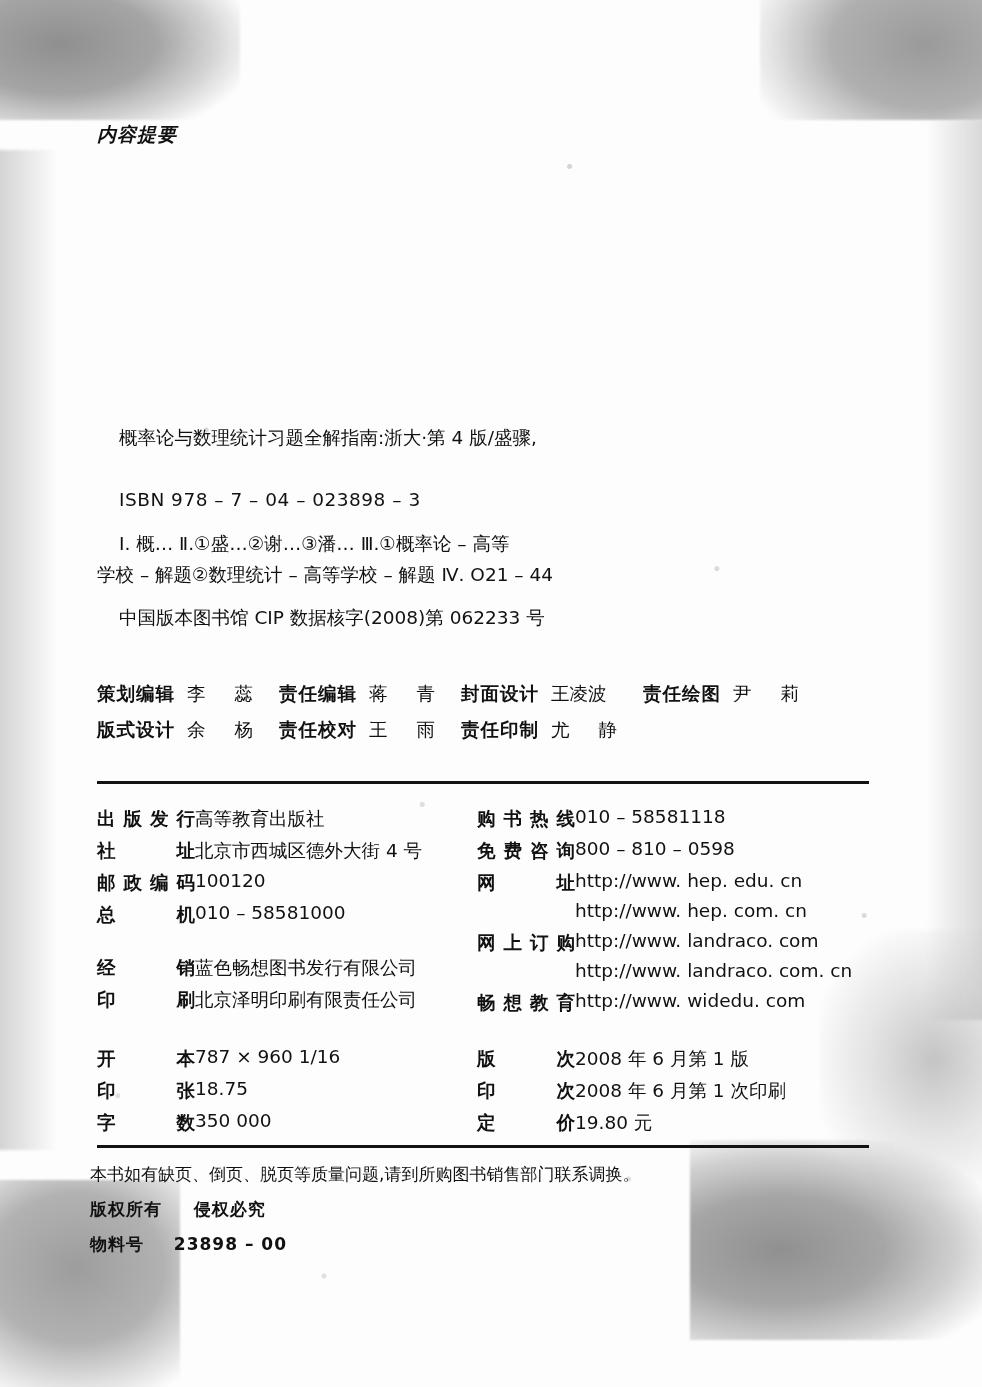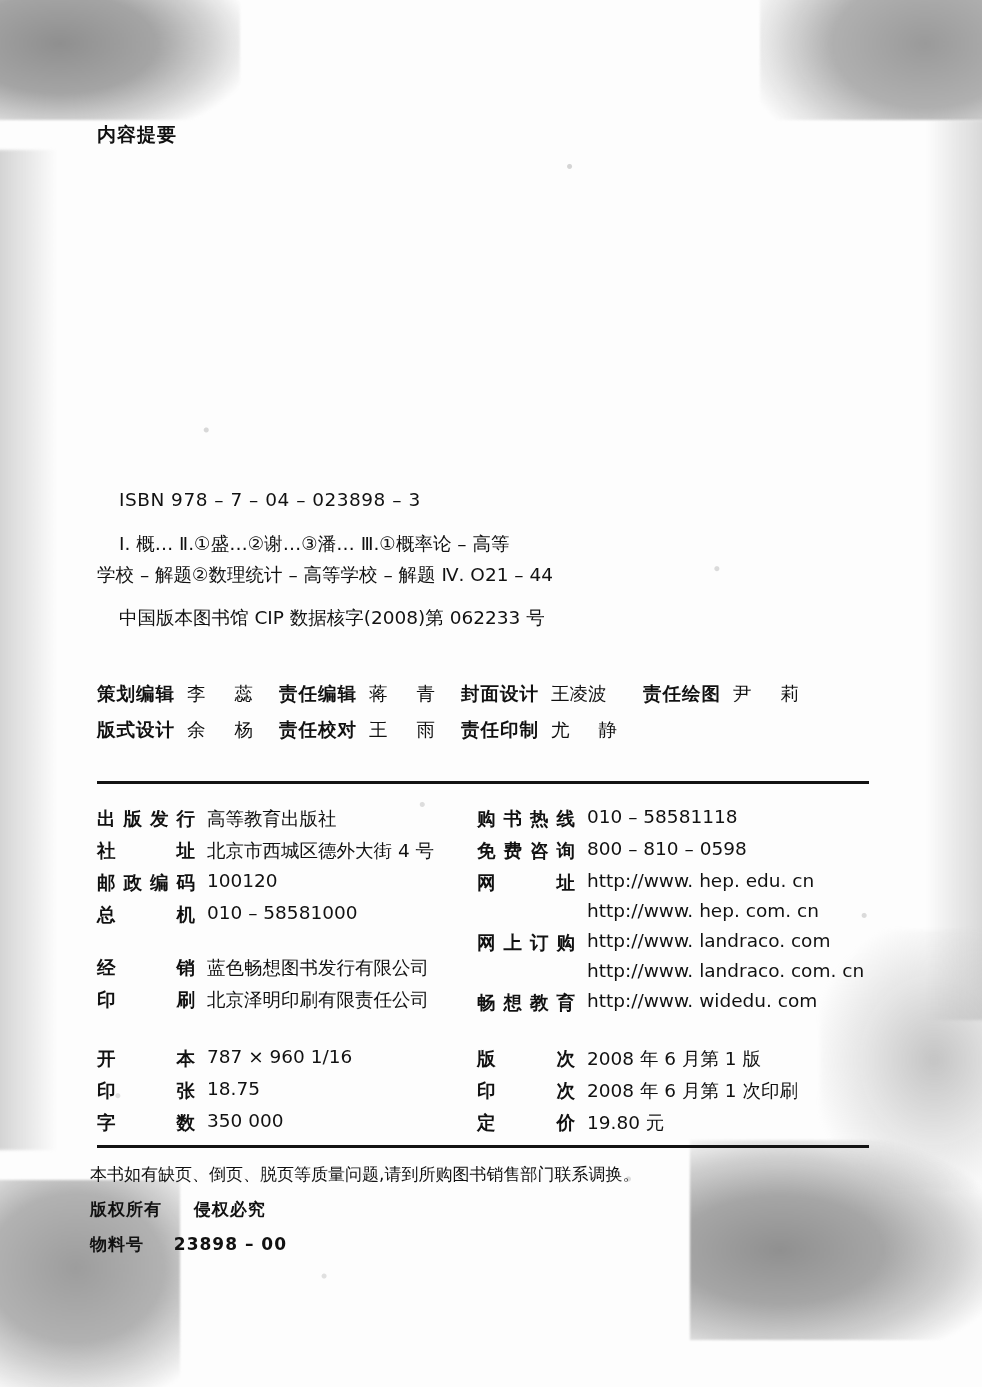--- a/index.html
+++ b/index.html
@@ -78,20 +78,21 @@
     width: 982px;
     height: 1387px;
     z-index: 5;
   }
 
   .sec-heading {
     position: absolute;
     font-weight: bold;
     font-size: 19px;
     letter-spacing: 1px;
+    font-style: italic;
   }
 
   #abstract-heading { left: 97px; top: 122px; }
   #cip-heading      { left: 119px; top: 380px; }
 
   #abstract-body {
     position: absolute;
     left: 97px;
     top: 168px;
     width: 768px;
@@ -162,21 +163,21 @@
   .imp-label {
     display: inline-block;
     width: 98px;
     font-weight: bold;
     text-align: justify;
     text-align-last: justify;
     vertical-align: top;
   }
   .imp-value {
     display: inline-block;
-    margin-left: 12px;
+    margin-left: 0;
     vertical-align: top;
   }
 
   .col-left  { left: 97px; }
   .col-right { left: 477px; }
 
   
   .footer-line {
     position: absolute;
     left: 90px;
@@ -202,20 +203,21 @@
   <div class="smudge" id="sm-br"></div>
   <div class="smudge" id="sm-bl"></div>
   <div class="smudge" id="sm-spots"></div>
 
   <div id="content">
 
     <div class="sec-heading" id="abstract-heading">内容提要</div>
 
 
 
+    <div class="cip-line" id="cip-title-1">概率论与数理统计习题全解指南:浙大·第 4 版/盛骤,</div>
     <div class="cip-line" id="cip-isbn">ISBN 978 – 7 – 04 – 023898 – 3</div>
     <div class="cip-line" id="cip-idx-1">Ⅰ. 概…  Ⅱ.①盛…②谢…③潘…  Ⅲ.①概率论 – 高等</div>
     <div class="cip-line" id="cip-idx-2">学校 – 解题②数理统计 – 高等学校 – 解题   Ⅳ. O21 – 44</div>
     <div class="cip-line" id="cip-core">中国版本图书馆 CIP 数据核字(2008)第 062233 号</div>
 
     <div class="credit-row" id="credit-row-0"><span class="credit-item"><span class="credit-label">策划编辑</span><span class="credit-name cn-w2" style="margin-left: 12px;">李蕊</span></span><span class="credit-item" style="margin-left: 26px;"><span class="credit-label">责任编辑</span><span class="credit-name cn-w2" style="margin-left: 12px;">蒋青</span></span><span class="credit-item" style="margin-left: 26px;"><span class="credit-label">封面设计</span><span class="credit-name cn-w3" style="margin-left: 12px;">王凌波</span></span><span class="credit-item" style="margin-left: 26px;"><span class="credit-label">责任绘图</span><span class="credit-name cn-w2" style="margin-left: 12px;">尹莉</span></span></div>
     <div class="credit-row" id="credit-row-1"><span class="credit-item"><span class="credit-label">版式设计</span><span class="credit-name cn-w2" style="margin-left: 12px;">余杨</span></span><span class="credit-item" style="margin-left: 26px;"><span class="credit-label">责任校对</span><span class="credit-name cn-w2" style="margin-left: 12px;">王雨</span></span><span class="credit-item" style="margin-left: 26px;"><span class="credit-label">责任印制</span><span class="credit-name cn-w2" style="margin-left: 12px;">尤静</span></span></div>
 
     <div class="rule" id="rule-top"></div>
     <div class="rule" id="rule-bottom"></div>

